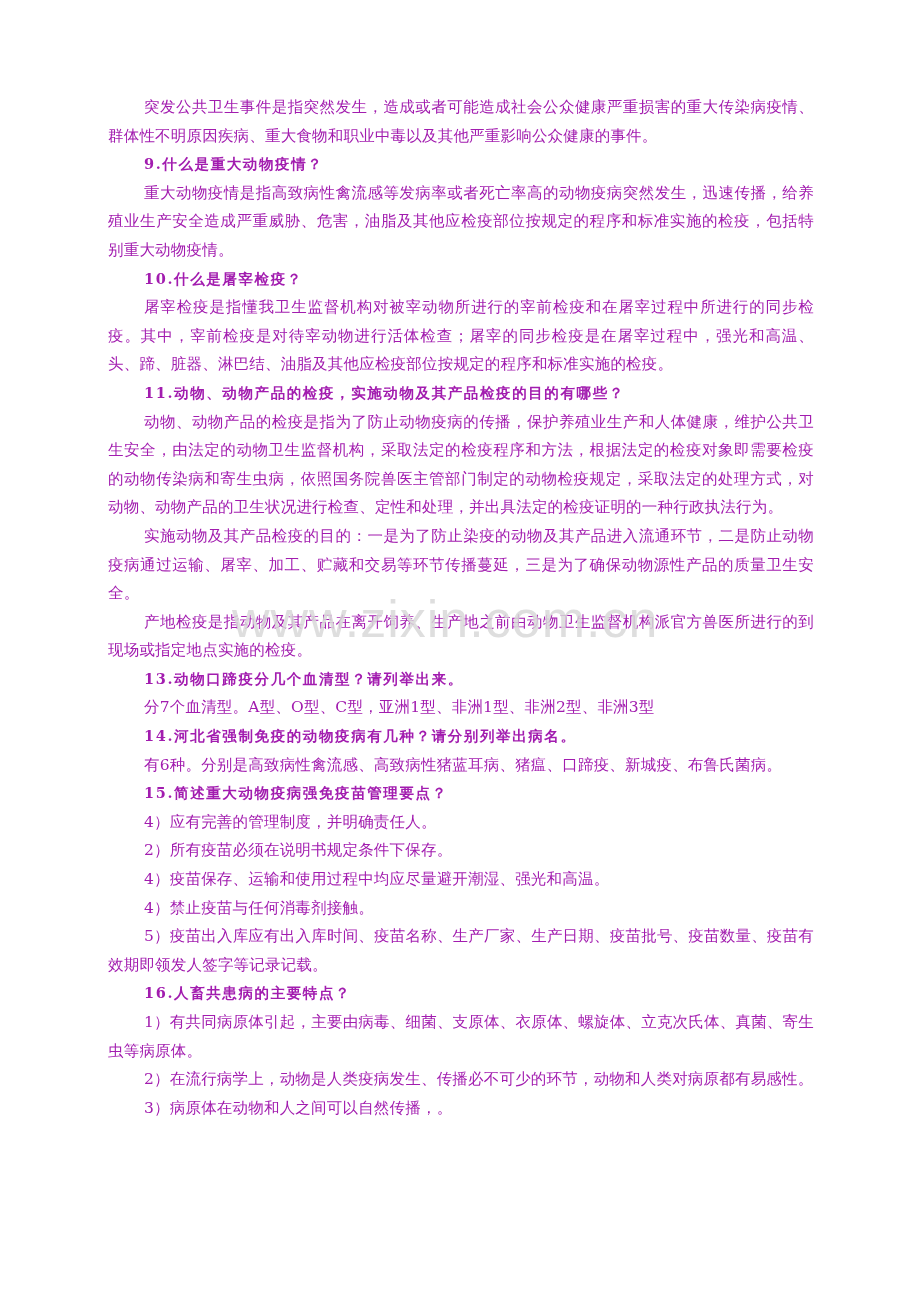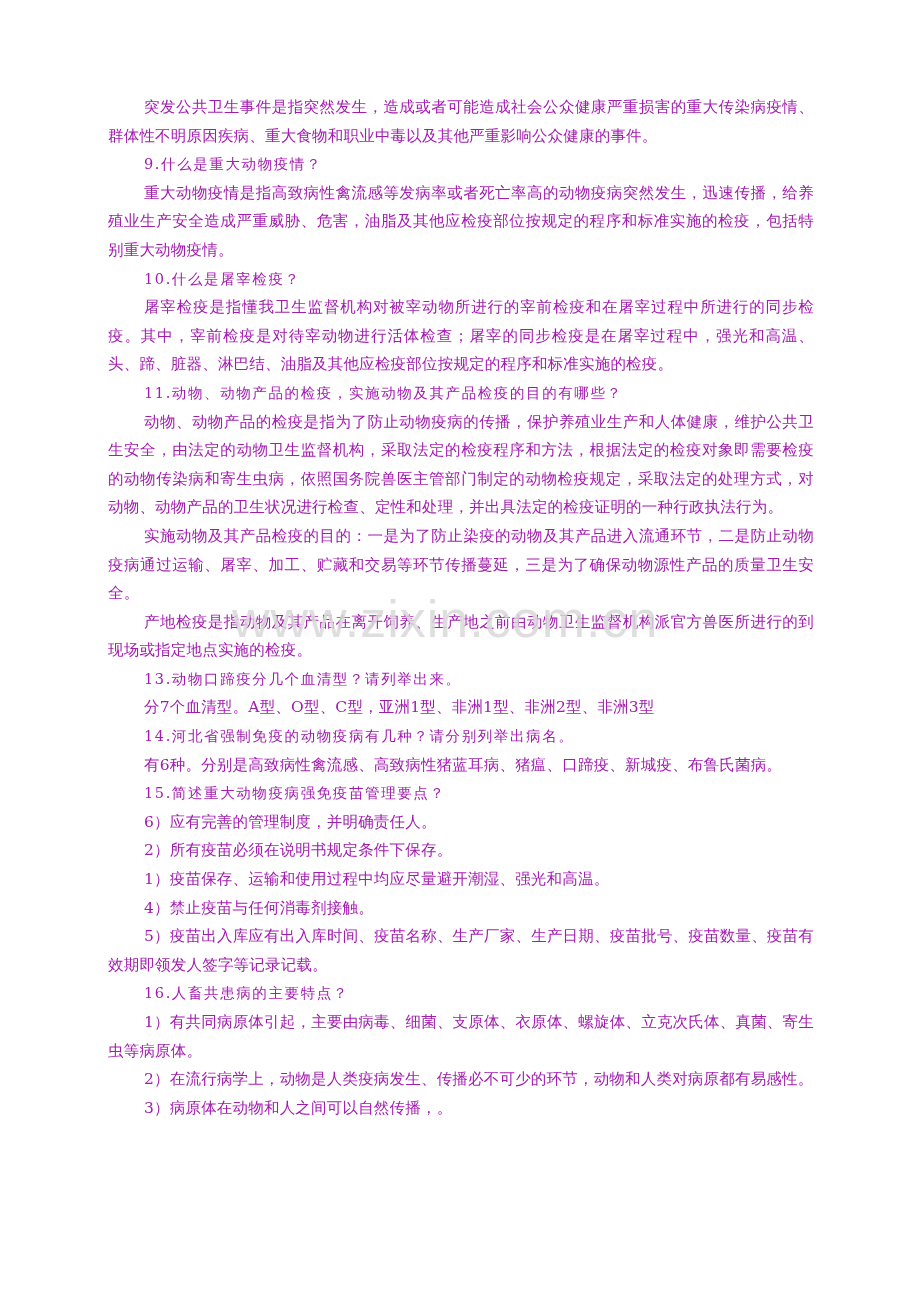--- a/index.html
+++ b/index.html
@@ -4,21 +4,21 @@
   <style>
     html, body { margin: 0; padding: 0; background: #ffffff; }
     body { width: 920px; height: 1302px; position: relative; overflow: hidden; }
     .page {
       position: absolute; left: 108px; top: 93px; width: 706px;
       font-family: "DejaVu Serif", "Liberation Serif", serif;
       font-size: 15.5px; color: #a21caf; line-height: 28.6px;
       text-align: justify;
     }
     .p { margin: 0; text-indent: 36px; letter-spacing: 0.2px; }
-    .q { margin: 0; text-indent: 36px; letter-spacing: 1.6px; font-size: 14.5px; }
+    .q { margin: 0; text-indent: 36px; letter-spacing: 1.6px; font-size: 14.5px; font-weight: bold; }
     .watermark {
       position: absolute; left: 232px; top: 593px;
       font-family: "Liberation Sans", "DejaVu Sans", sans-serif;
       font-size: 52px; color: #d9d9d9; letter-spacing: 1px;
       line-height: 1; pointer-events: none; opacity: 0.85;
     }
   </style>
 </head>
 <body>
 
@@ -30,23 +30,23 @@
   <p class="p">屠宰检疫是指懂我卫生监督机构对被宰动物所进行的宰前检疫和在屠宰过程中所进行的同步检疫。其中，宰前检疫是对待宰动物进行活体检查；屠宰的同步检疫是在屠宰过程中，强光和高温、头、蹄、脏器、淋巴结、油脂及其他应检疫部位按规定的程序和标准实施的检疫。</p>
   <p class="q">11.动物、动物产品的检疫，实施动物及其产品检疫的目的有哪些？</p>
   <p class="p">动物、动物产品的检疫是指为了防止动物疫病的传播，保护养殖业生产和人体健康，维护公共卫生安全，由法定的动物卫生监督机构，采取法定的检疫程序和方法，根据法定的检疫对象即需要检疫的动物传染病和寄生虫病，依照国务院兽医主管部门制定的动物检疫规定，采取法定的处理方式，对动物、动物产品的卫生状况进行检查、定性和处理，并出具法定的检疫证明的一种行政执法行为。</p>
   <p class="p">实施动物及其产品检疫的目的：一是为了防止染疫的动物及其产品进入流通环节，二是防止动物疫病通过运输、屠宰、加工、贮藏和交易等环节传播蔓延，三是为了确保动物源性产品的质量卫生安全。</p>
   <p class="p">产地检疫是指动物及其产品在离开饲养、生产地之前由动物卫生监督机构派官方兽医所进行的到现场或指定地点实施的检疫。</p>
   <p class="q">13.动物口蹄疫分几个血清型？请列举出来。</p>
   <p class="p">分7个血清型。A型、O型、C型，亚洲1型、非洲1型、非洲2型、非洲3型</p>
   <p class="q">14.河北省强制免疫的动物疫病有几种？请分别列举出病名。</p>
   <p class="p">有6种。分别是高致病性禽流感、高致病性猪蓝耳病、猪瘟、口蹄疫、新城疫、布鲁氏菌病。</p>
   <p class="q">15.简述重大动物疫病强免疫苗管理要点？</p>
-  <p class="p">6）应有完善的管理制度，并明确责任人。</p>
+  <p class="p">4）应有完善的管理制度，并明确责任人。</p>
   <p class="p">2）所有疫苗必须在说明书规定条件下保存。</p>
-  <p class="p">1）疫苗保存、运输和使用过程中均应尽量避开潮湿、强光和高温。</p>
+  <p class="p">4）疫苗保存、运输和使用过程中均应尽量避开潮湿、强光和高温。</p>
   <p class="p">4）禁止疫苗与任何消毒剂接触。</p>
   <p class="p">5）疫苗出入库应有出入库时间、疫苗名称、生产厂家、生产日期、疫苗批号、疫苗数量、疫苗有效期即领发人签字等记录记载。</p>
   <p class="q">16.人畜共患病的主要特点？</p>
   <p class="p">1）有共同病原体引起，主要由病毒、细菌、支原体、衣原体、螺旋体、立克次氏体、真菌、寄生虫等病原体。</p>
   <p class="p">2）在流行病学上，动物是人类疫病发生、传播必不可少的环节，动物和人类对病原都有易感性。</p>
   <p class="p">3）病原体在动物和人之间可以自然传播，。</p>
 </div>
 
 <div class="watermark">www.zixin.com.cn</div>
 

